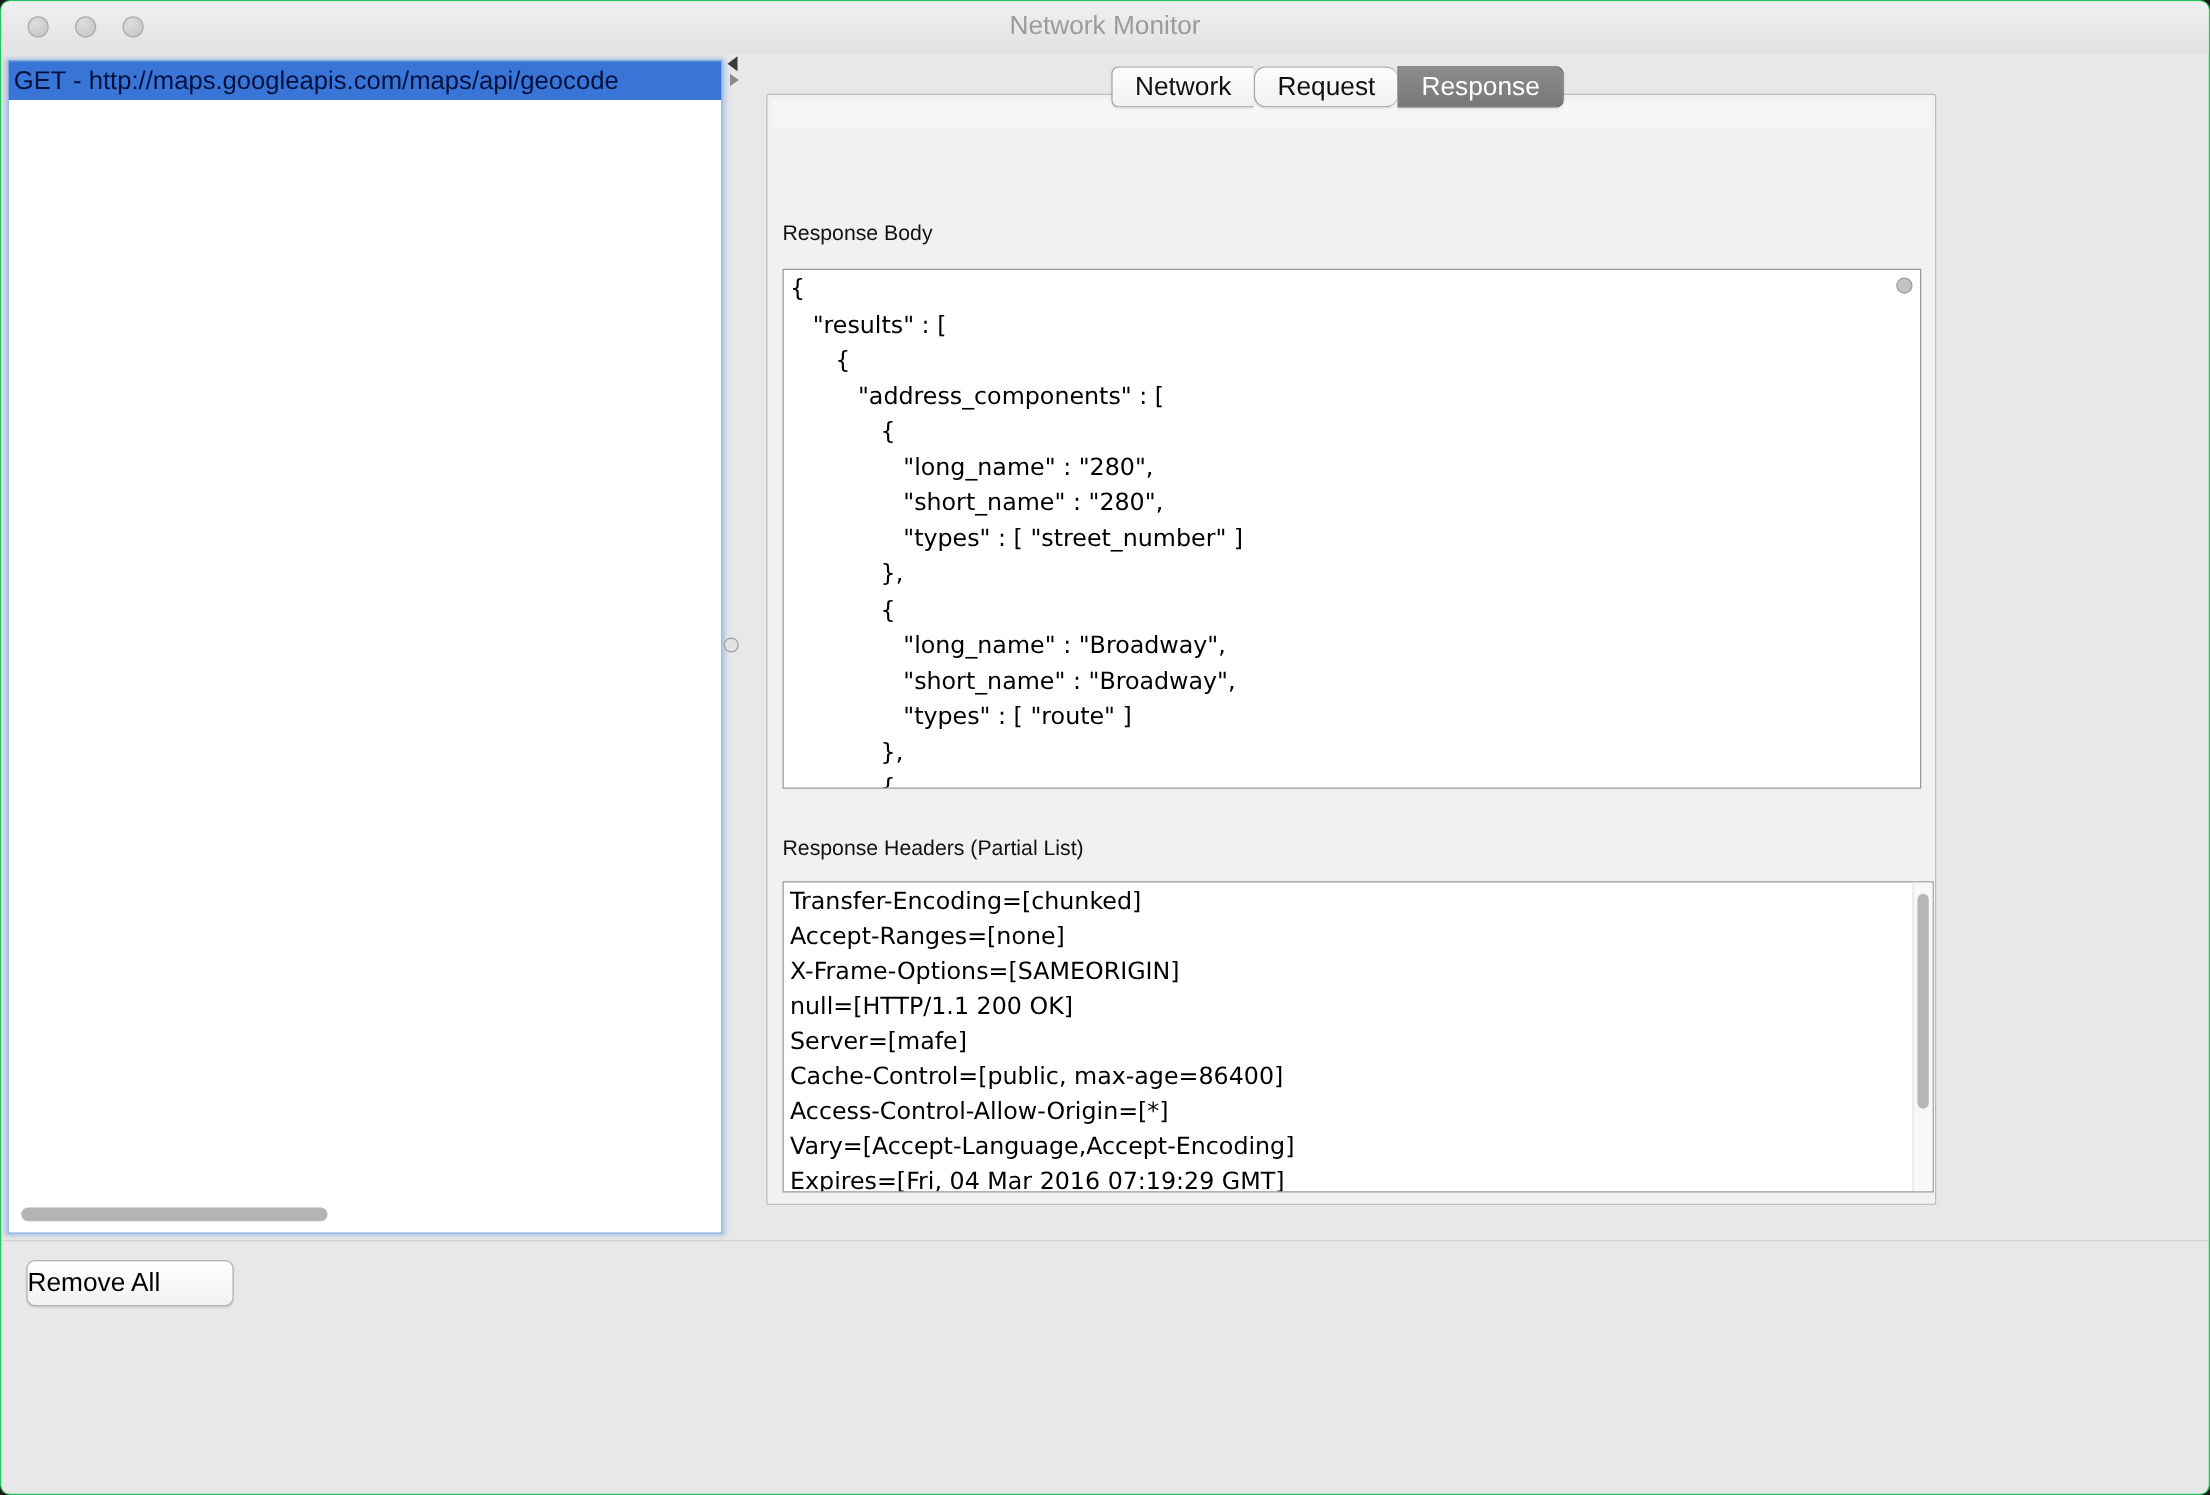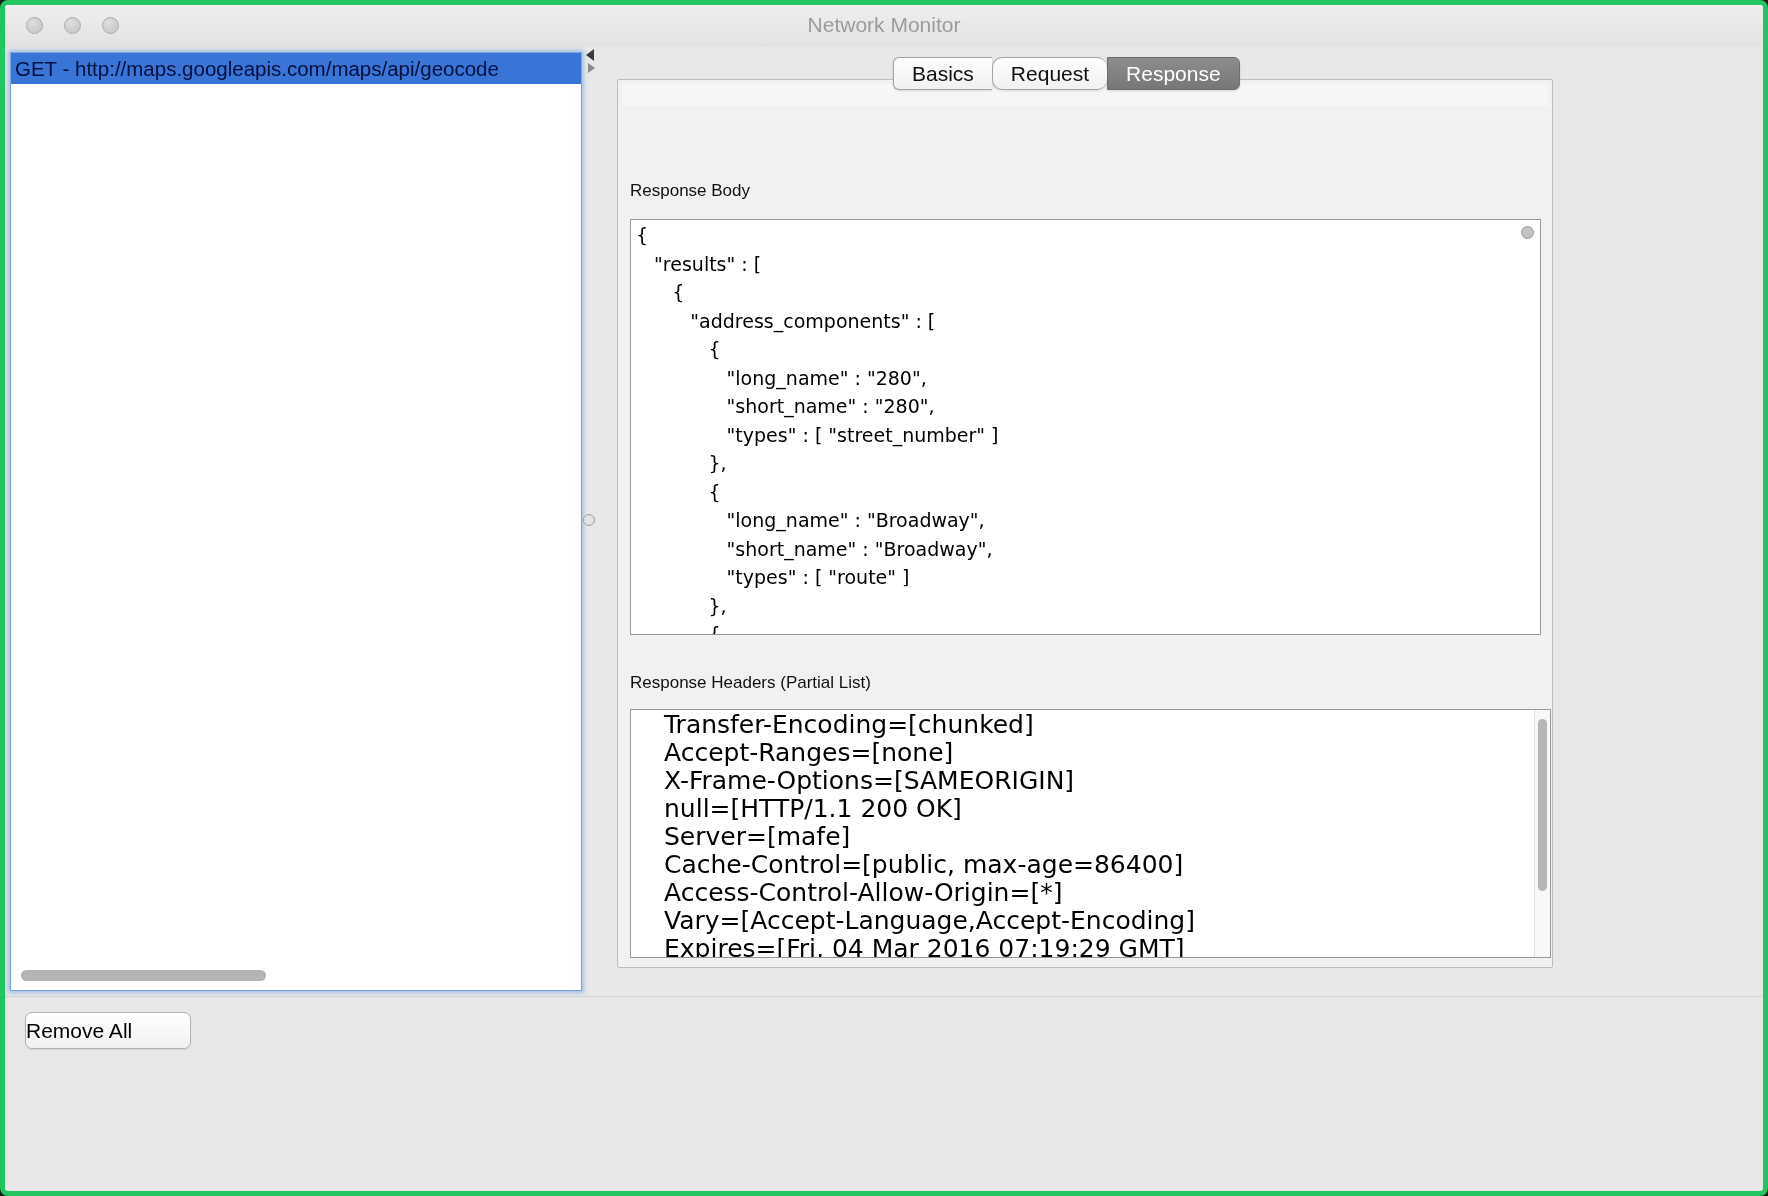--- a/index.html
+++ b/index.html
@@ -1,18 +1,18 @@
 <!DOCTYPE html>
 <html><head>
 <meta charset="utf-8">
 <style>
   html,body{margin:0;padding:0;background:#1c1c1c;}
   *{box-sizing:border-box;}
   body{width:1768px;height:1196px;position:relative;font-family:"Liberation Sans",sans-serif;}
-  .window{position:absolute;inset:0;background:#e8e8e8;border:5px solid #22c55e;border-radius:8px;overflow:hidden;}
+  .window{position:absolute;inset:0;background:#e8e8e8;border:1px solid #22c55e;border-radius:8px;overflow:hidden;}
 
   
   .titlebar{position:absolute;left:0;top:0;right:0;height:42px;background:linear-gradient(#efefef,#e2e2e2);}
   .title{position:absolute;left:0;right:0;top:8px;text-align:center;font-size:21px;color:#9b9b9b;}
   .traffic{position:absolute;top:12px;width:17px;height:17px;border-radius:50%;
     background:radial-gradient(circle at 35% 30%,#dedede,#c2c2c2);border:1px solid #ababab;}
   .t-close{left:21px;} .t-min{left:59px;} .t-zoom{left:97px;}
 
   
   .req-list{position:absolute;left:5px;top:47px;width:572px;height:939px;background:#fff;
@@ -45,21 +45,21 @@
   .section-label{position:absolute;font-size:17px;color:#111;}
   .body-label{left:625px;top:176px;}
   .headers-label{left:625px;top:668px;}
 
   .text-box{position:absolute;background:#fff;border:1px solid #989898;overflow:hidden;}
   .body-box{left:625px;top:214px;width:911px;height:416px;}
   .headers-box{left:625px;top:704px;width:921px;height:249px;}
 
   pre.code{margin:0;padding:1px 0 0 5px;font-family:"DejaVu Sans",sans-serif;font-size:19px;
     line-height:28.5px;color:#000;white-space:pre;}
-  pre.headers{font-size:25px;line-height:28px;margin-left:28px;}
+  pre.headers{font-size:19px;line-height:28px;}
 
   .scroll-dot{position:absolute;right:6px;top:6px;width:13px;height:13px;border-radius:50%;
     background:#c3c3c3;border:1px solid #9a9a9a;}
   .vscroll-track{position:absolute;right:0;top:0;bottom:0;width:16px;background:#f8f8f8;border-left:1px solid #e2e2e2;}
   .vscroll-thumb{position:absolute;right:3px;top:9px;width:9px;height:172px;border-radius:5px;background:#b6b6b6;}
 
   
   .footer-line{position:absolute;left:0;right:0;top:991px;height:1px;background:#d2d2d2;}
   .remove-btn{position:absolute;left:20px;top:1007px;width:166px;height:37px;border-radius:7px;
     border:1px solid #b2b2b2;background:linear-gradient(#ffffff,#f1f1f1);font-size:21px;color:#000;
@@ -84,21 +84,21 @@
 
   <div class="div-arrow-left"></div>
   <div class="div-arrow-right"></div>
   <div class="div-handle"></div>
 
   <div class="tab-pane">
     <div class="inner-top"></div>
   </div>
 
   <div class="tabs">
-    <div class="tab first">Basics</div>
+    <div class="tab first">Network</div>
     <div class="tab mid">Request</div>
     <div class="tab selected">Response</div>
   </div>
 
   <div class="section-label body-label">Response Body</div>
   <div class="text-box body-box">
     <pre class="code">{
    "results" : [
       {
          "address_components" : [

